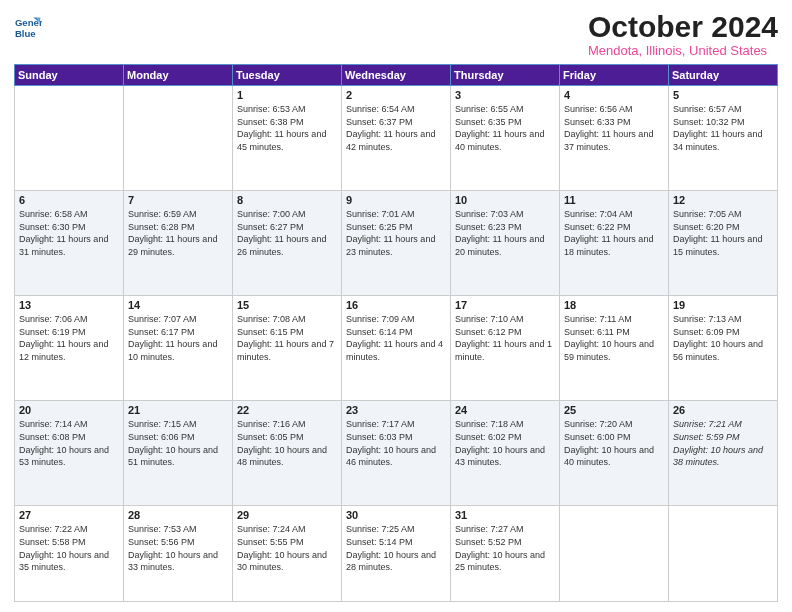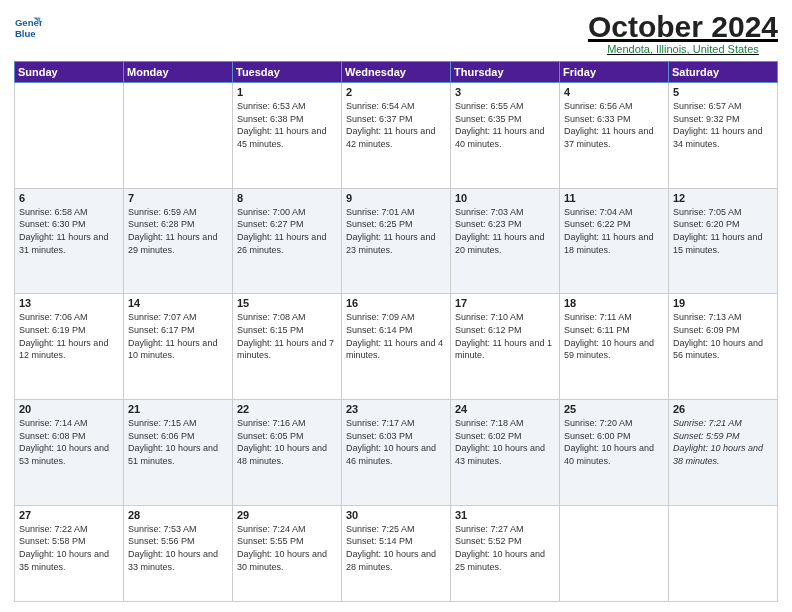--- a/index.html
+++ b/index.html
@@ -27,32 +27,31 @@
       display: flex;
       align-items: center;
       gap: 4px;
       margin-top: 4px;
     }
     .logo-icon {
       width: 28px;
       height: 28px;
     }
     .title-block {
-      text-align: center;
-      text-decoration: underline;
+      text-align: left;
     }
     .month-title {
       font-size: 30px;
       font-weight: bold;
       color: #222;
       line-height: 1.1;
     }
     .location {
-      font-size: 11px;
-      color: #15803d;
+      font-size: 13px;
+      color: #ec4899;
     }
     .calendar {
       flex: 1;
       border: 1px solid #ccc;
       border-collapse: collapse;
       width: 100%;
       table-layout: fixed;
     }
     .calendar th {
       background: #4c1d95;
@@ -153,21 +152,21 @@
           </td>
           <td>
             <span class="day-num">4</span>
             <div class="day-detail" style="white-space: pre-line;">Sunrise: 6:56 AM
 Sunset: 6:33 PM
 Daylight: 11 hours and 37 minutes.</div>
           </td>
           <td>
             <span class="day-num">5</span>
             <div class="day-detail" style="white-space: pre-line;">Sunrise: 6:57 AM
-Sunset: 9:32 PM
+Sunset: 10:32 PM
 Daylight: 11 hours and 34 minutes.</div>
           </td>
         </tr>
         <tr>
           <td class="row-shade">
             <span class="day-num">6</span>
             <div class="day-detail" style="white-space: pre-line;">Sunrise: 6:58 AM
 Sunset: 6:30 PM
 Daylight: 11 hours and 31 minutes.</div>
           </td>

